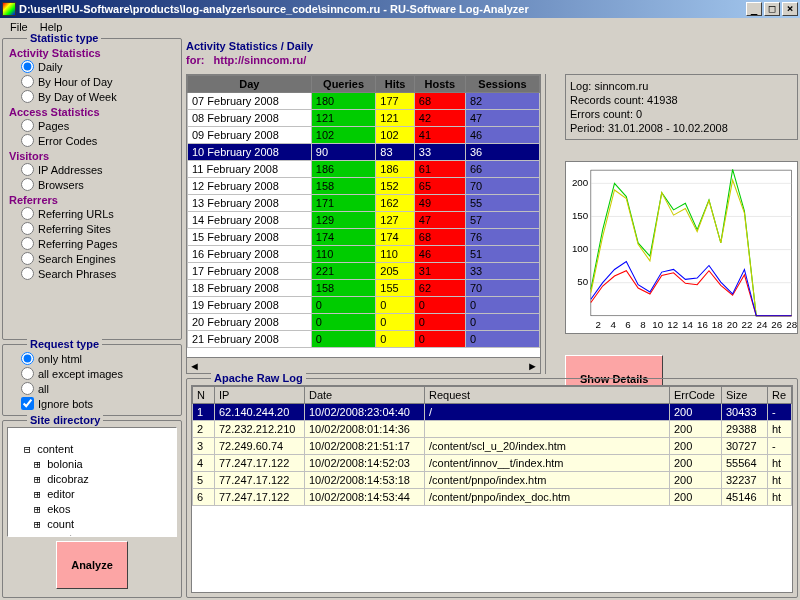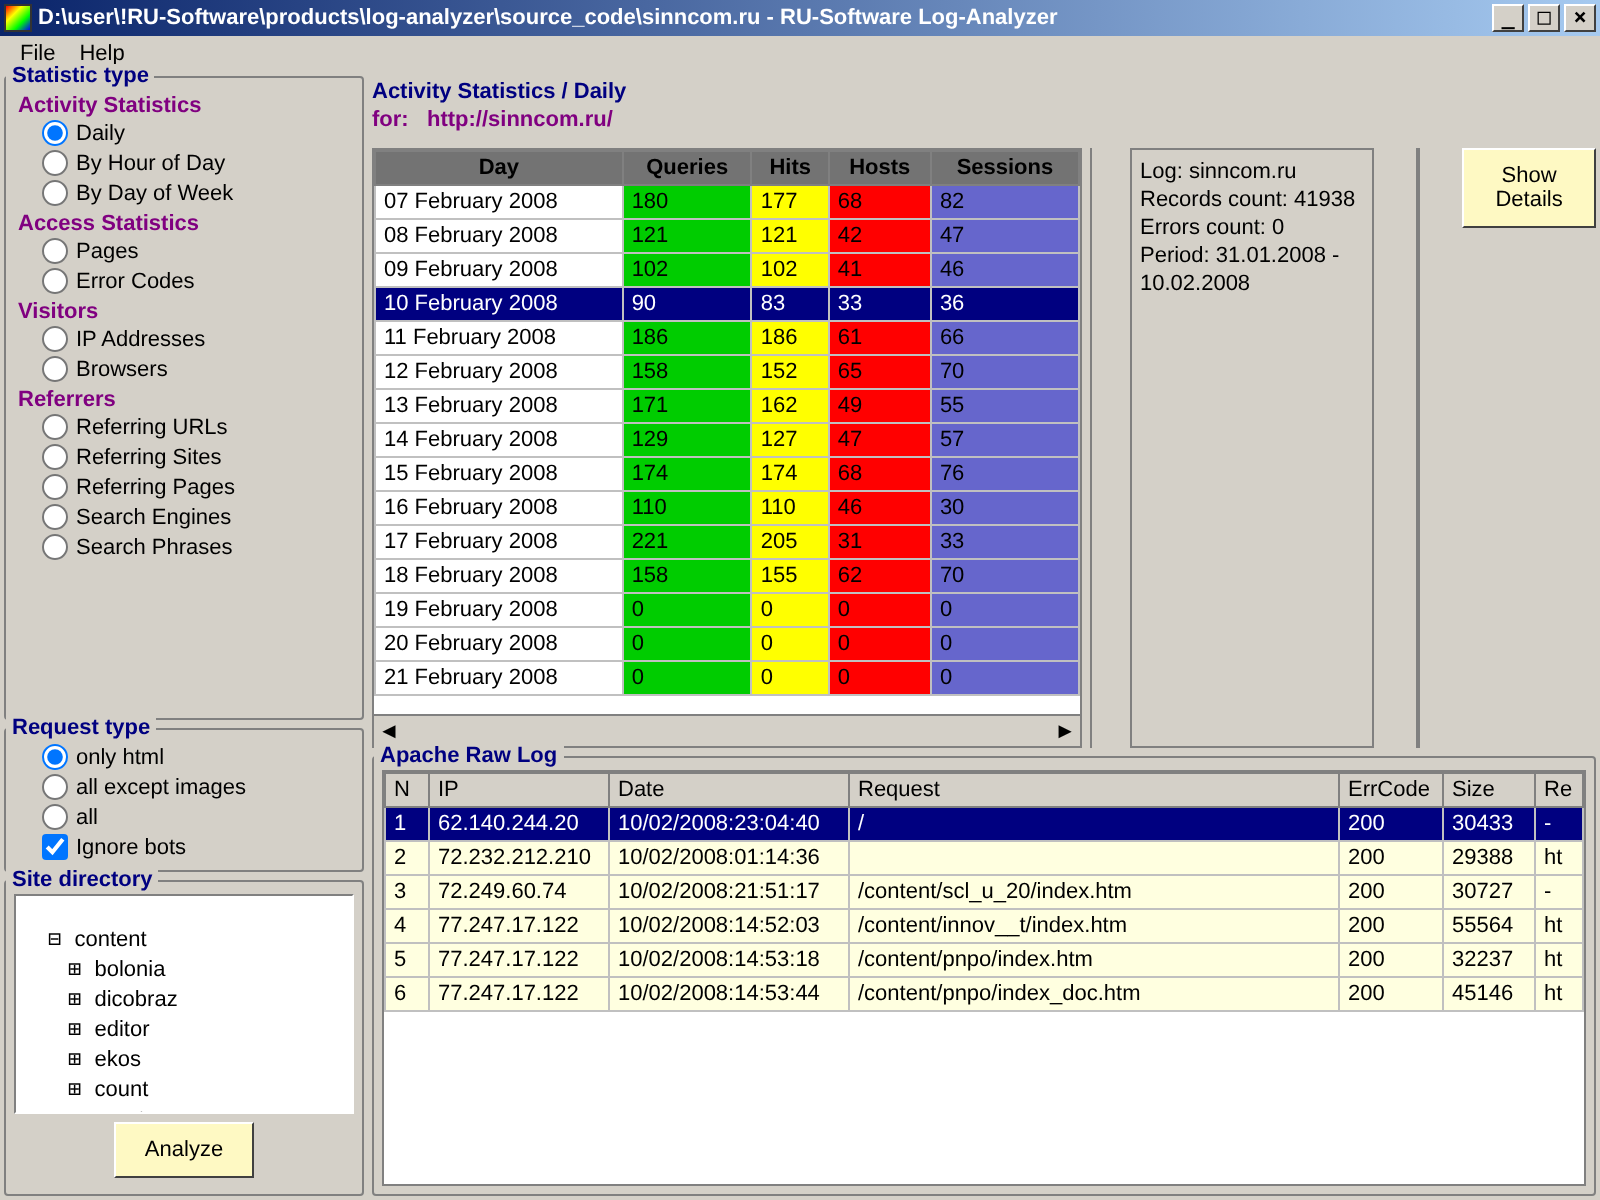--- a/index.html
+++ b/index.html
@@ -7,44 +7,44 @@
 .titlebar { background: linear-gradient(to right, #0a246a, #a6caf0); height: 18px; display: flex; align-items: center; padding: 0 2px; color: white; }
 .titlebar .icon { width: 14px; height: 14px; margin-right: 3px; background: linear-gradient(135deg,#f00,#ff0,#0f0,#00f); border: 1px solid #333; }
 .titlebar .title { flex: 1; font-weight: bold; }
 .winbtn { width: 16px; height: 14px; background: #d4d0c8; border: 1px solid; border-color: #fff #404040 #404040 #fff; margin-left: 2px; text-align: center; line-height: 11px; color: black; font-family: monospace; font-weight: bold; }
 .menubar { background: #d4d0c8; height: 18px; display: flex; align-items: center; padding: 0 4px; }
 .menubar span { padding: 2px 6px; cursor: default; }
 .content { display: flex; height: 564px; padding: 2px; gap: 4px; }
 .left { width: 180px; display: flex; flex-direction: column; gap: 4px; }
 .right { flex: 1; display: flex; flex-direction: column; gap: 4px; min-width: 0; }
 .group { border: 1px solid #808080; border-radius: 2px; padding: 6px 4px 4px 4px; position: relative; }
-.group-title { position: absolute; top: -7px; left: 0; background: #d4d0c8; padding: 0 3px; color: #000080; font-weight: bold; }
+.group-title { position: absolute; top: -7px; left: 24px; background: #d4d0c8; padding: 0 3px; color: #000080; font-weight: bold; }
 .catlabel { color: #800080; font-weight: bold; padding: 2px 0 0 2px; }
 .radio, .check { display: flex; align-items: center; padding: 1px 0 1px 14px; gap: 4px; cursor: default; }
 .radio input, .check input { margin: 0; }
 .tree { background: white; border: 1px solid; border-color: #808080 #fff #fff #808080; height: 110px; overflow: auto; padding: 14px; }
 .tree-item { padding: 1px 0 1px 12px; white-space: nowrap; }
 .tree-item::before { content: "⊞ "; font-family: monospace; }
 .tree-root::before { content: "⊟ "; }
-.btn { background: #fef9c3; border: 1px solid; border-color: #fff #404040 #404040 #fff; padding: 7px 14px; cursor: default; }
+.btn { background: #fca5a5; border: 1px solid; border-color: #fff #404040 #404040 #fff; padding: 17px 14px; cursor: default; font-weight: bold; }
 .section-head { color: #000080; font-weight: bold; padding: 2px 0; }
 .section-sub { color: #800080; font-weight: bold; padding-bottom: 4px; }
 .stats-row { display: flex; gap: 4px; height: 300px; }
 .table-wrap { flex: 1; border: 1px solid #808080; background: white; overflow: hidden; display: flex; flex-direction: column; min-width: 0; }
 .data-table { border-collapse: collapse; width: 100%; }
 .data-table th { background: #737373; border: 1px solid #808080; text-align: center; padding: 2px 4px; font-weight: bold; }
 .data-table td { border: 1px solid #c0c0c0; padding: 2px 4px; color: #000; }
 .col-green { background: #00cc00; }
 .col-yellow { background: #ffff00; }
 .col-red { background: #ff0000; }
 .col-blue { background: #6666cc; color: white; }
 .row-sel td { background: #000080 !important; color: white !important; }
 .table-scroll { flex: 1; overflow: auto; }
 .hscroll { height: 16px; background: #d4d0c8; border-top: 1px solid #808080; display: flex; align-items: center; justify-content: space-between; padding: 0 2px; }
-.side-panel { width: 233px; display: flex; flex-direction: row; gap: 21px; }
+.side-panel { width: 233px; display: flex; flex-direction: column; gap: 21px; }
 .info-box { border: 1px solid #808080; padding: 4px; background: #d4d0c8; }
 .info-box div { line-height: 14px; }
 .chart-box { border: 1px solid #808080; background: white; flex: 1; position: relative; }
 .chart-svg { width: 100%; height: 100%; }
 .rawlog-table { border-collapse: collapse; width: 100%; background: #ffffe0; }
 .rawlog-table th { background: #d4d0c8; border: 1px solid #808080; text-align: left; padding: 2px 4px; font-weight: normal; position: sticky; top: 0; }
 .rawlog-table td { border: 1px solid #c0c0c0; padding: 2px 4px; }
 .rawlog-table tr.sel td { background: #000080; color: white; }
 .rawlog-wrap { border: 1px solid #808080; background: white; height: 150px; overflow: auto; }
 .scrollv { width: 16px; background: #d4d0c8; border-left: 1px solid #808080; }
@@ -247,21 +247,21 @@
                   <td class="col-green">174</td>
                   <td class="col-yellow">174</td>
                   <td class="col-red">68</td>
                   <td class="col-blue">76</td>
                 </tr>
                 <tr>
                   <td>16 February 2008</td>
                   <td class="col-green">110</td>
                   <td class="col-yellow">110</td>
                   <td class="col-red">46</td>
-                  <td class="col-blue">30</td>
+                  <td class="col-blue">51</td>
                 </tr>
                 <tr>
                   <td>17 February 2008</td>
                   <td class="col-green">221</td>
                   <td class="col-yellow">205</td>
                   <td class="col-red">31</td>
                   <td class="col-blue">33</td>
                 </tr>
                 <tr>
                   <td>18 February 2008</td>

